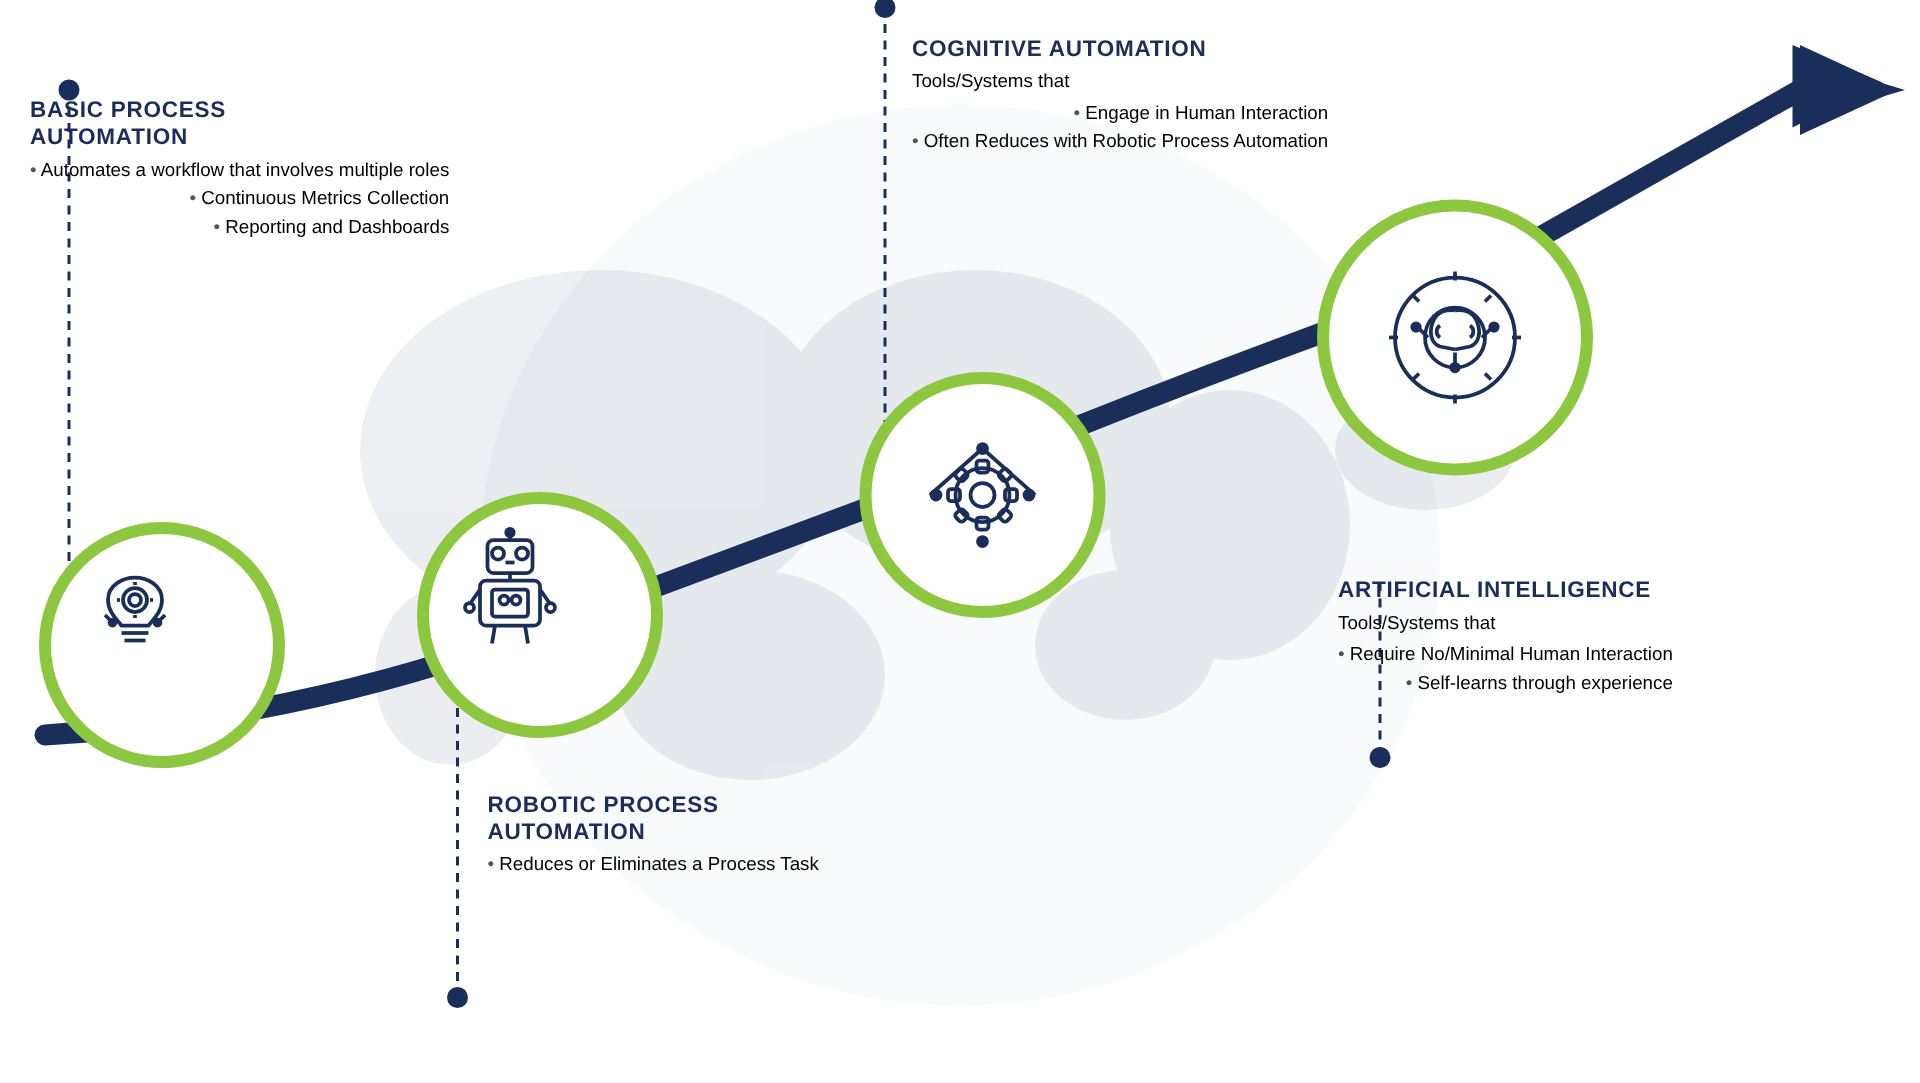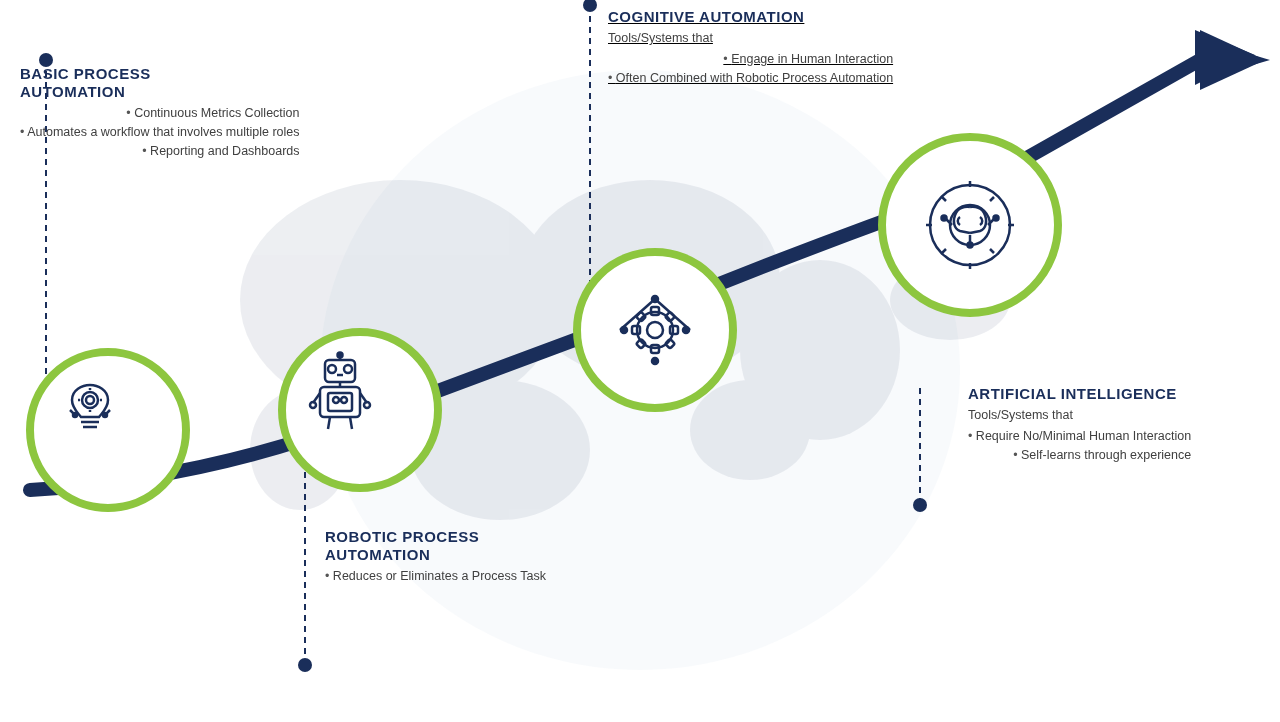--- a/index.html
+++ b/index.html
@@ -27,21 +27,21 @@
     .label-title {
       font-weight: 900;
       color: #1a2e5a;
       font-size: 15px;
       letter-spacing: 0.5px;
       line-height: 1.2;
       text-transform: uppercase;
     }
 
     .label-subtitle {
-      color: #404040;
+      color: #000000;
       font-size: 12.5px;
       margin-top: 3px;
       line-height: 1.5;
     }
 
     .label-subtitle ul {
       list-style: none;
       padding-left: 0;
     }
 
@@ -203,48 +203,48 @@
       <line x1="60" y1="70" x2="60" y2="78"></line>
       <circle cx="60" cy="80" r="2.5" fill="#1a2e5a"></circle>
     </g>
 
   </svg>
 
   <div class="label-box" style="left:20px; top:65px; max-width:280px;">
     <div class="label-title">BASIC PROCESS<br>AUTOMATION</div>
     <div class="label-subtitle">
       <ul>
+        <li>Automates a workflow that involves multiple roles</li>
         <li>Continuous Metrics Collection</li>
-        <li>Automates a workflow that involves multiple roles</li>
         <li>Reporting and Dashboards</li>
       </ul>
     </div>
   </div>
 
   <div class="label-box" style="left:325px; top:528px; max-width:240px;">
     <div class="label-title">ROBOTIC PROCESS<br>AUTOMATION</div>
     <div class="label-subtitle">
       <ul>
         <li>Reduces or Eliminates a Process Task</li>
       </ul>
     </div>
   </div>
 
-  <div class="label-box" style="left:608px; top:8px; max-width:320px;text-decoration:underline;">
+  <div class="label-box" style="left:608px; top:24px; max-width:320px;">
     <div class="label-title">COGNITIVE AUTOMATION</div>
     <div class="label-subtitle">
       <div style="margin-bottom:2px;">Tools/Systems that</div>
       <ul>
         <li>Engage in Human Interaction</li>
-        <li>Often Combined with Robotic Process Automation</li>
-      </ul>
-    </div>
-  </div>
-
-  <div class="label-box" style="left:968px; top:385px; max-width:310px;">
+        <li>Often Reduces with Robotic Process Automation</li>
+      </ul>
+    </div>
+  </div>
+
+  <div class="label-box" style="left:892px; top:385px; max-width:310px;">
     <div class="label-title">ARTIFICIAL INTELLIGENCE</div>
     <div class="label-subtitle">
       <div style="margin-bottom:2px;">Tools/Systems that</div>
       <ul>
         <li>Require No/Minimal Human Interaction</li>
         <li>Self-learns through experience</li>
       </ul>
     </div>
   </div>
 

